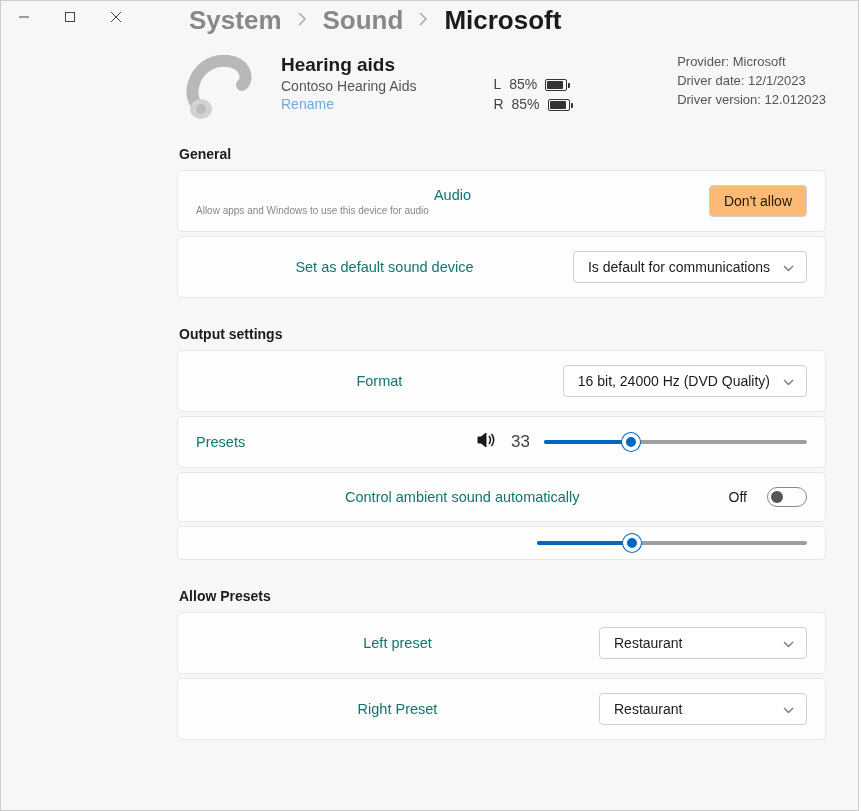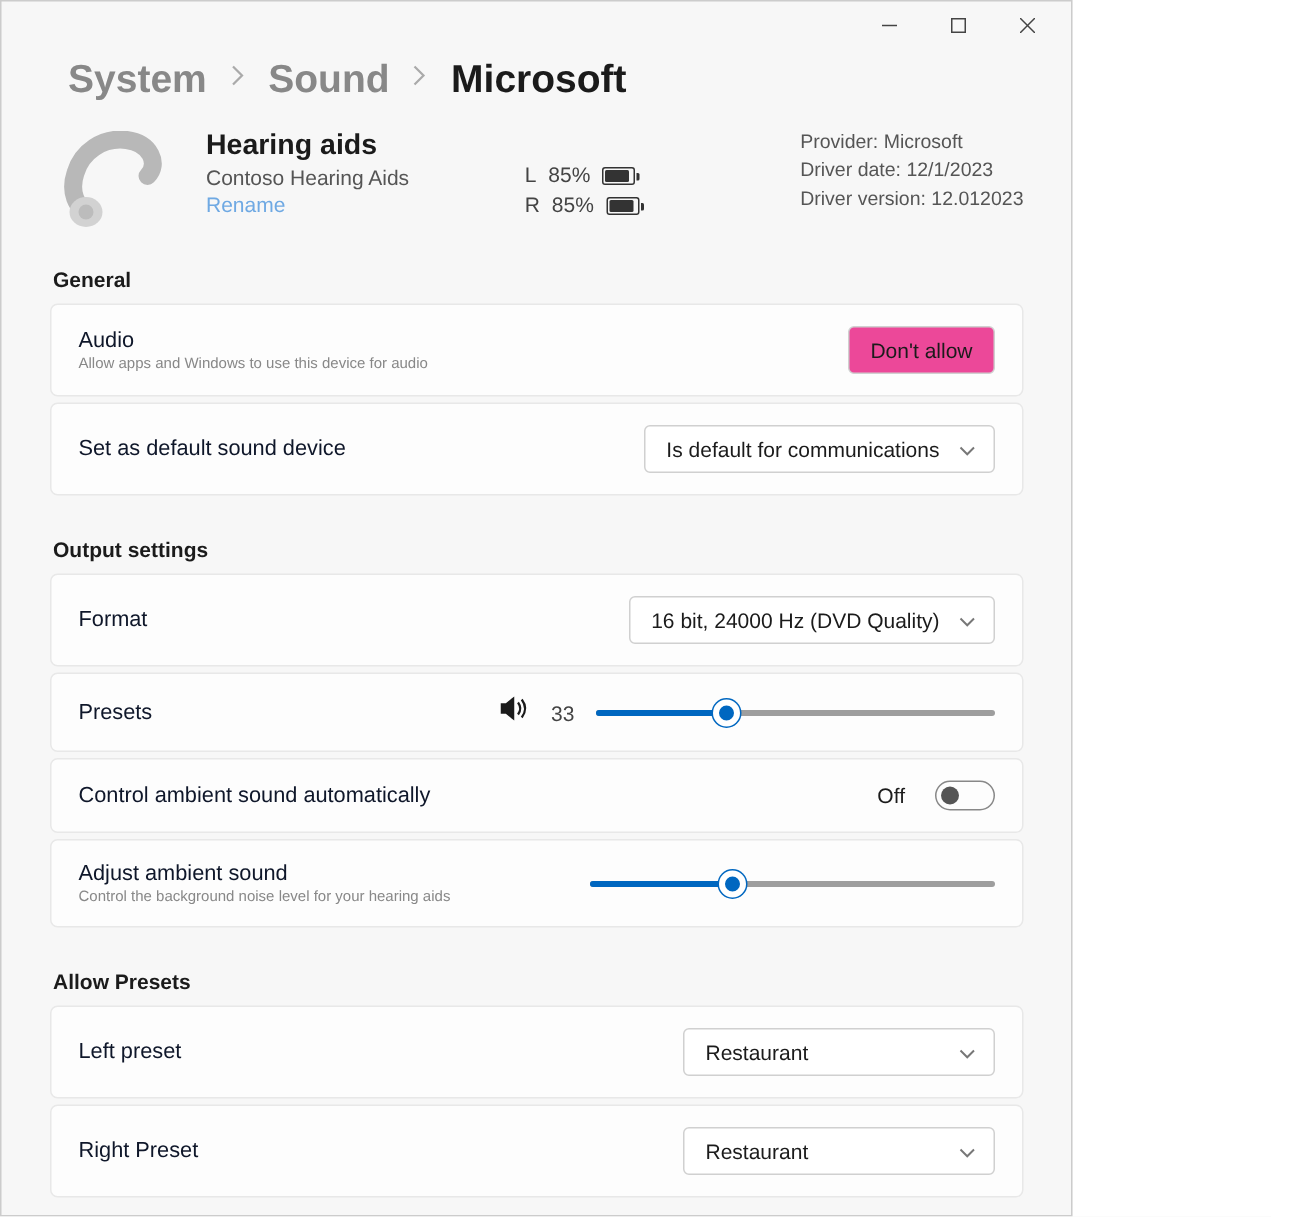--- a/index.html
+++ b/index.html
@@ -1,17 +1,17 @@
 <!DOCTYPE html>
 <html><head>
 <meta charset="utf-8">
 <style>
   * { box-sizing: border-box; margin: 0; padding: 0; font-family: "Segoe UI", -apple-system, BlinkMacSystemFont, sans-serif; }
   body { background: #fff; width: 861px; height: 811px; overflow: hidden; }
-  .window { width: 715px; height: 811px; border: 1px solid #ccc; background: #f7f7f7; display: flex; flex-direction: column; }
+  .window { width: 859px; height: 811px; border: 1px solid #ccc; background: #f7f7f7; display: flex; flex-direction: row; }
   .titlebar { height: 32px; display: flex; justify-content: flex-end; align-items: center; padding-right: 6px; gap: 0; }
   .winbtn { width: 46px; height: 32px; display: flex; align-items: center; justify-content: center; cursor: default; }
   .winbtn svg { stroke: #444; stroke-width: 1; fill: none; }
   .content { flex: 1; padding: 0 32px 20px 32px; overflow-y: auto; }
 
   .breadcrumb { display: flex; align-items: center; gap: 16px; margin: 4px 0 18px 12px; }
   .breadcrumb .crumb { font-size: 26px; font-weight: 600; color: #888; }
   .breadcrumb .crumb.active { color: #1b1b1b; }
   .breadcrumb .chev { color: #aaa; }
 
@@ -23,24 +23,24 @@
   .rename { font-size: 14px; color: #6fa9e3; margin-top: 2px; cursor: pointer; }
   .battery-col { font-size: 14px; color: #444; display:flex; flex-direction:column; gap:4px; margin-top:22px;}
   .battery-row { display:flex; align-items:center; gap:8px;}
   .meta-col { margin-left:auto; font-size: 13px; color: #555; display:flex; flex-direction:column; gap:4px; }
 
   .section-title { font-size: 14px; font-weight: 600; color: #1b1b1b; margin: 14px 0 8px 2px; }
 
   .card { background: #fdfdfd; border: 1px solid #e8e8e8; border-radius: 5px; padding: 14px 18px; margin-bottom: 4px; display: flex; align-items: center; }
   .card + .card { margin-top: 4px; }
   .card-text { flex: 1; }
-  .card-title { font-size: 14.5px; color: #0f172a; }
+  .card-title { font-size: 14.5px; color: #0f766e; text-align: center; }
   .card-desc { font-size: 10px; color: #888; margin-top: 2px; }
 
-  .btn { background: #ec4899; border: 1px solid #d0d0d0; border-radius: 4px; padding: 7px 14px; font-size: 14px; color: #1b1b1b; cursor: pointer; }
+  .btn { background: #fdba74; border: 1px solid #d0d0d0; border-radius: 4px; padding: 7px 14px; font-size: 14px; color: #1b1b1b; cursor: pointer; }
 
   .select { background: #fff; border: 1px solid #d0d0d0; border-radius: 4px; padding: 7px 36px 7px 14px; font-size: 14px; color: #1b1b1b; cursor: pointer; position: relative; min-width: 200px; display:flex; align-items:center; }
   .select .chev-down { position:absolute; right:12px; top:50%; transform:translateY(-50%); color:#777; }
 
   .vol-row { display:flex; align-items:center; gap:14px; }
   .slider { position:relative; flex:1; height:4px; background:#9e9e9e; border-radius:2px; }
   .slider-fill { position:absolute; left:0; top:0; bottom:0; background:#0067c0; border-radius:2px; }
   .slider-thumb { position:absolute; top:50%; width:18px; height:18px; background:#0067c0; border:4px solid #fff; box-shadow:0 0 0 1px #0067c0; border-radius:50%; transform:translate(-50%,-50%); }
 
   .toggle { display:flex; align-items:center; gap:20px; }
@@ -165,45 +165,41 @@
     <div class="card">
       <div class="card-title" style="flex:0 0 auto; margin-right:auto;">Presets</div>
       <div class="vol-row" style="flex:0 0 330px;">
         <span class="spk-icon">
           <svg width="20" height="18" viewBox="0 0 20 18">
               <path d="M1 6 L4 6 L9 2 L9 16 L4 12 L1 12 Z" fill="#1b1b1b"></path>
               <path d="M12 5 Q15 9 12 13" fill="none" stroke="#1b1b1b" stroke-width="1.5"></path>
               <path d="M14.5 3 Q19 9 14.5 15" fill="none" stroke="#1b1b1b" stroke-width="1.5"></path>
             </svg>
         </span>
-        <span style="font-size:14px;color:#444;">33</span>
+        <span style="font-size:17px;color:#444;">33</span>
         <div class="slider">
           <div class="slider-fill" style="width:33%"></div>
           <div class="slider-thumb" style="left:33%"></div>
         </div>
       </div>
     </div>
 
     <div class="card">
       <div class="card-text">
         <div class="card-title">Control ambient sound automatically</div>
       </div>
       <div class="toggle">
         <span class="toggle-label">Off</span>
         <div class="toggle-track">
           <div class="toggle-knob"></div>
         </div>
       </div>
     </div>
 
     <div class="card">
-      <div class="card-text" style="flex:0 0 auto; margin-right:30px;">
-        <div class="card-title">Adjust ambient sound</div>
-        <div class="card-desc">Control the background noise level for your hearing aids</div>
-      </div>
       <div class="slider" style="flex:0 0 270px; margin-left:auto;">
         <div class="slider-fill" style="width:35%"></div>
         <div class="slider-thumb" style="left:35%"></div>
       </div>
     </div>
 
     <div class="section-title" style="margin-top:28px">Allow Presets</div>
 
     <div class="card">
       <div class="card-text">

